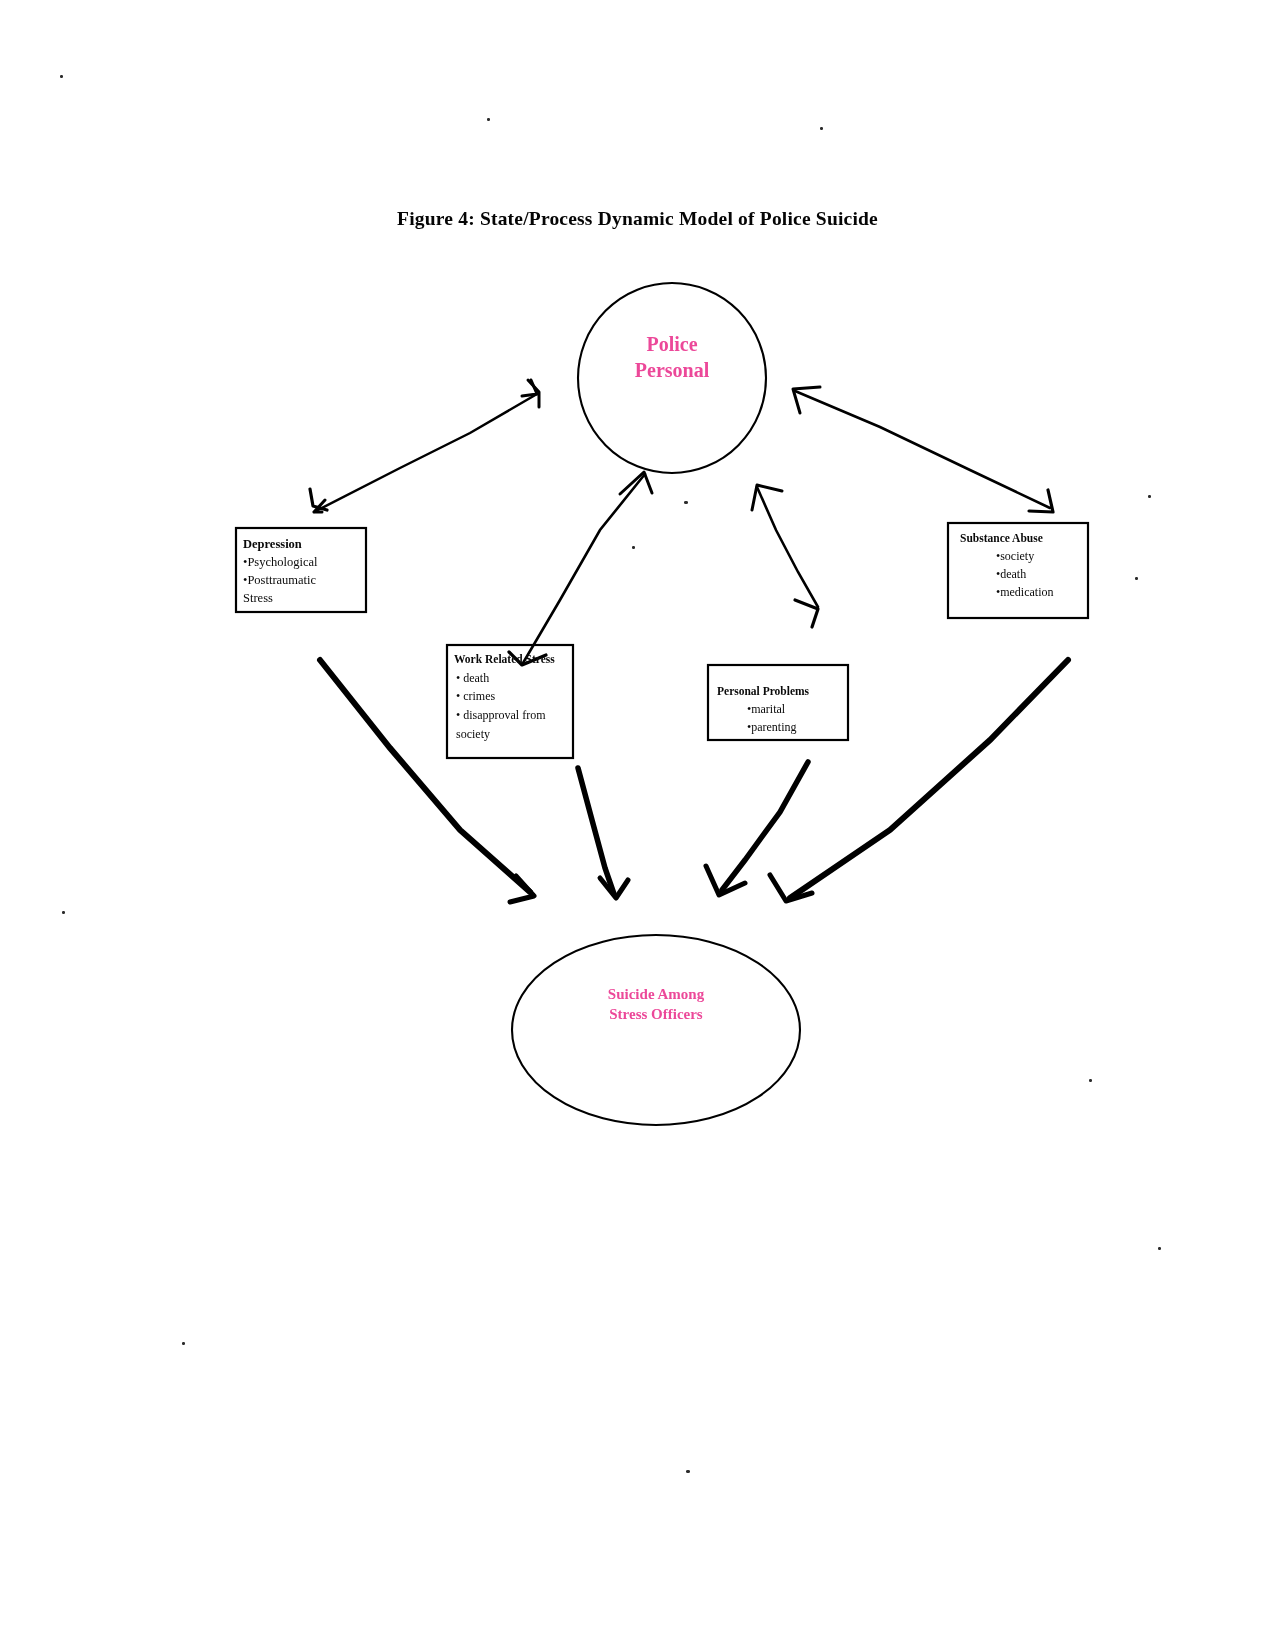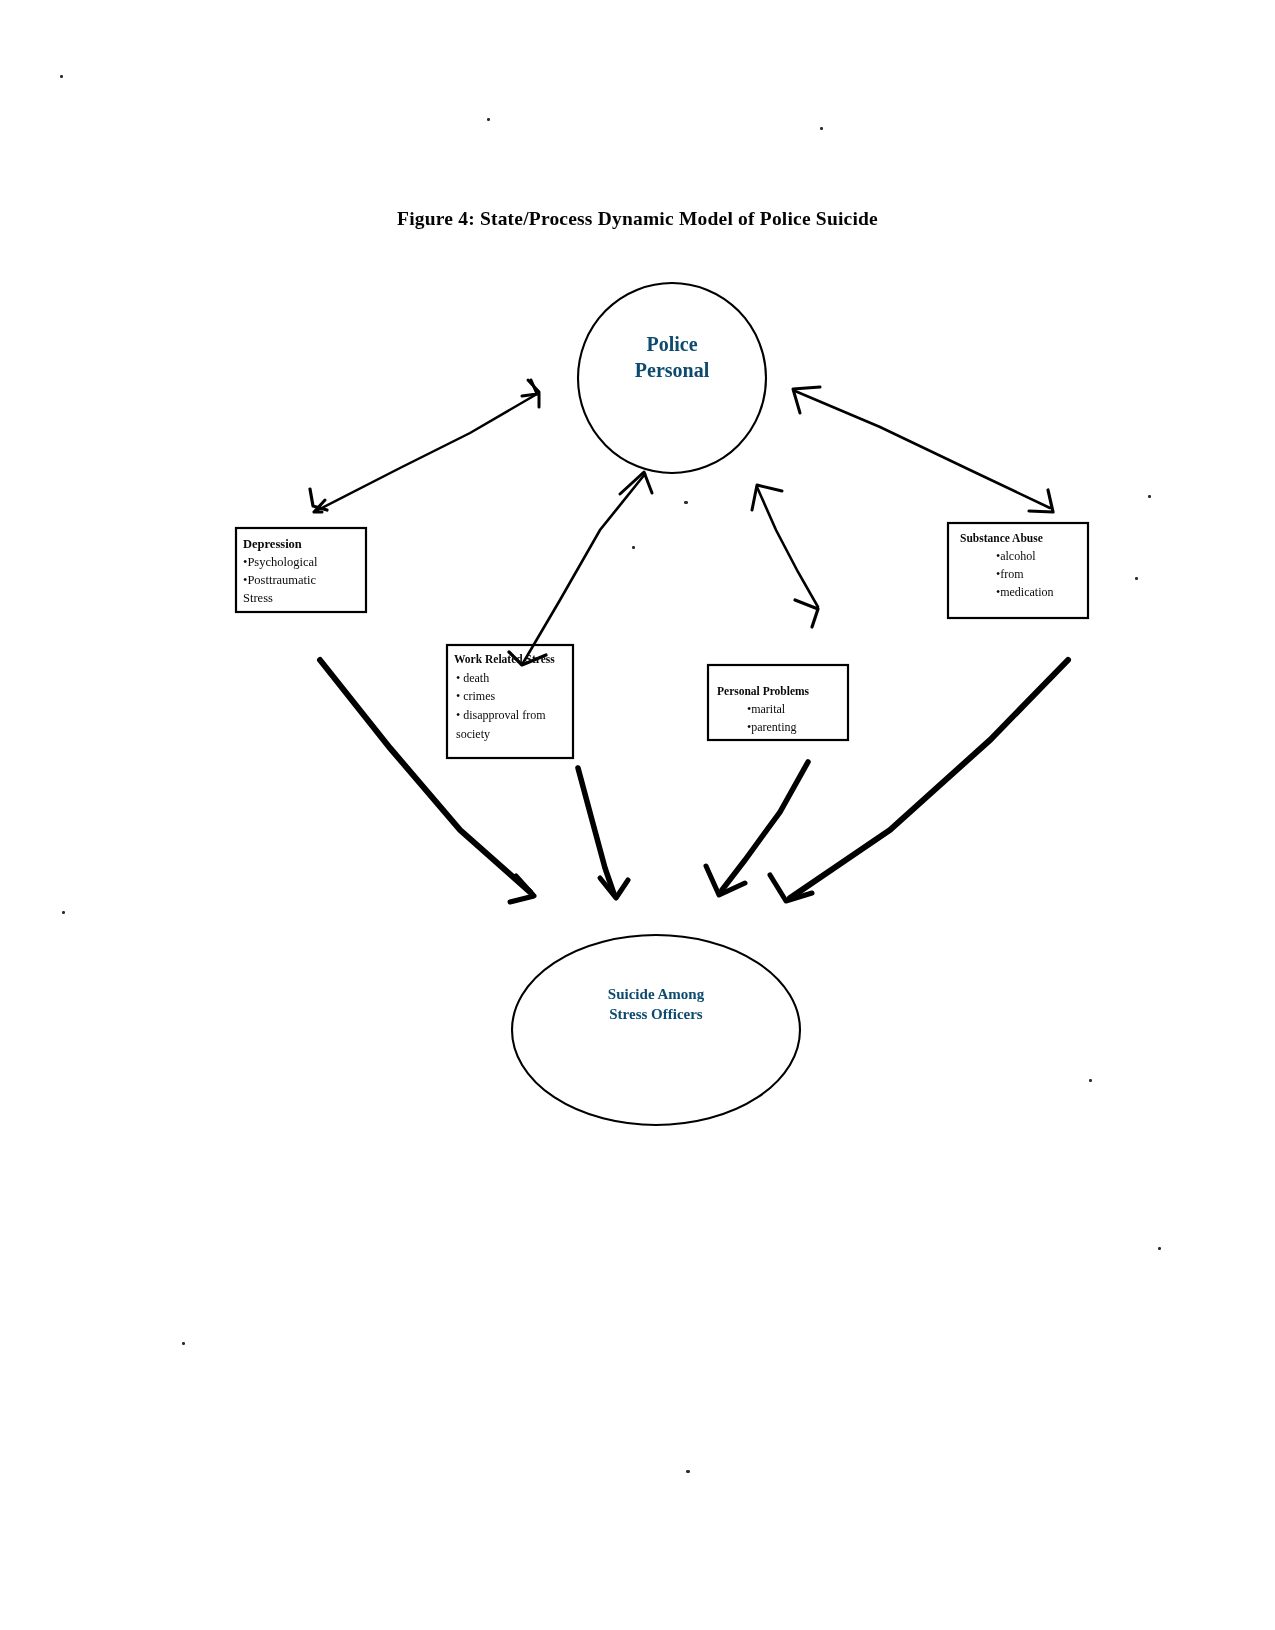--- a/index.html
+++ b/index.html
@@ -47,21 +47,21 @@
     height: 1630px;
     pointer-events: none;
   }
 
   
   .node-text {
     position: absolute;
     text-align: center;
     font-family: "Liberation Serif", serif;
     font-weight: bold;
-    color: #0c4a6e;
+    color: #ec4899;
     line-height: 1.32;
   }
   #police-officers-label {
     left: 578px;
     top: 331px;
     width: 188px;
     font-size: 20px;
   }
   #suicide-label {
     left: 512px;
@@ -250,22 +250,22 @@
 
   <div class="factor-box" id="box-personal">
     <span class="factor-title">Personal Problems</span>
     <span class="factor-item">•marital</span>
     <span class="factor-item">•parenting</span>
     <span class="factor-item">•medication</span>
   </div>
 
   <div class="factor-box" id="box-substance">
     <span class="factor-title">Substance Abuse</span>
-    <span class="factor-item">•alcohol</span>
-    <span class="factor-item">•from</span>
+    <span class="factor-item">•society</span>
+    <span class="factor-item">•death</span>
     <span class="factor-item">•medication</span>
   </div>
 
   <div class="speckle" style="left:60px;  top:75px;  width:3px; height:3px;"></div>
   <div class="speckle" style="left:487px; top:118px; width:3px; height:3px;"></div>
   <div class="speckle" style="left:820px; top:127px; width:3px; height:3px;"></div>
   <div class="speckle" style="left:1148px;top:495px; width:3px; height:3px;"></div>
   <div class="speckle" style="left:1135px;top:577px; width:3px; height:3px;"></div>
   <div class="speckle" style="left:632px; top:546px; width:3px; height:3px;"></div>
   <div class="speckle" style="left:684px; top:501px; width:4px; height:3px;"></div>

